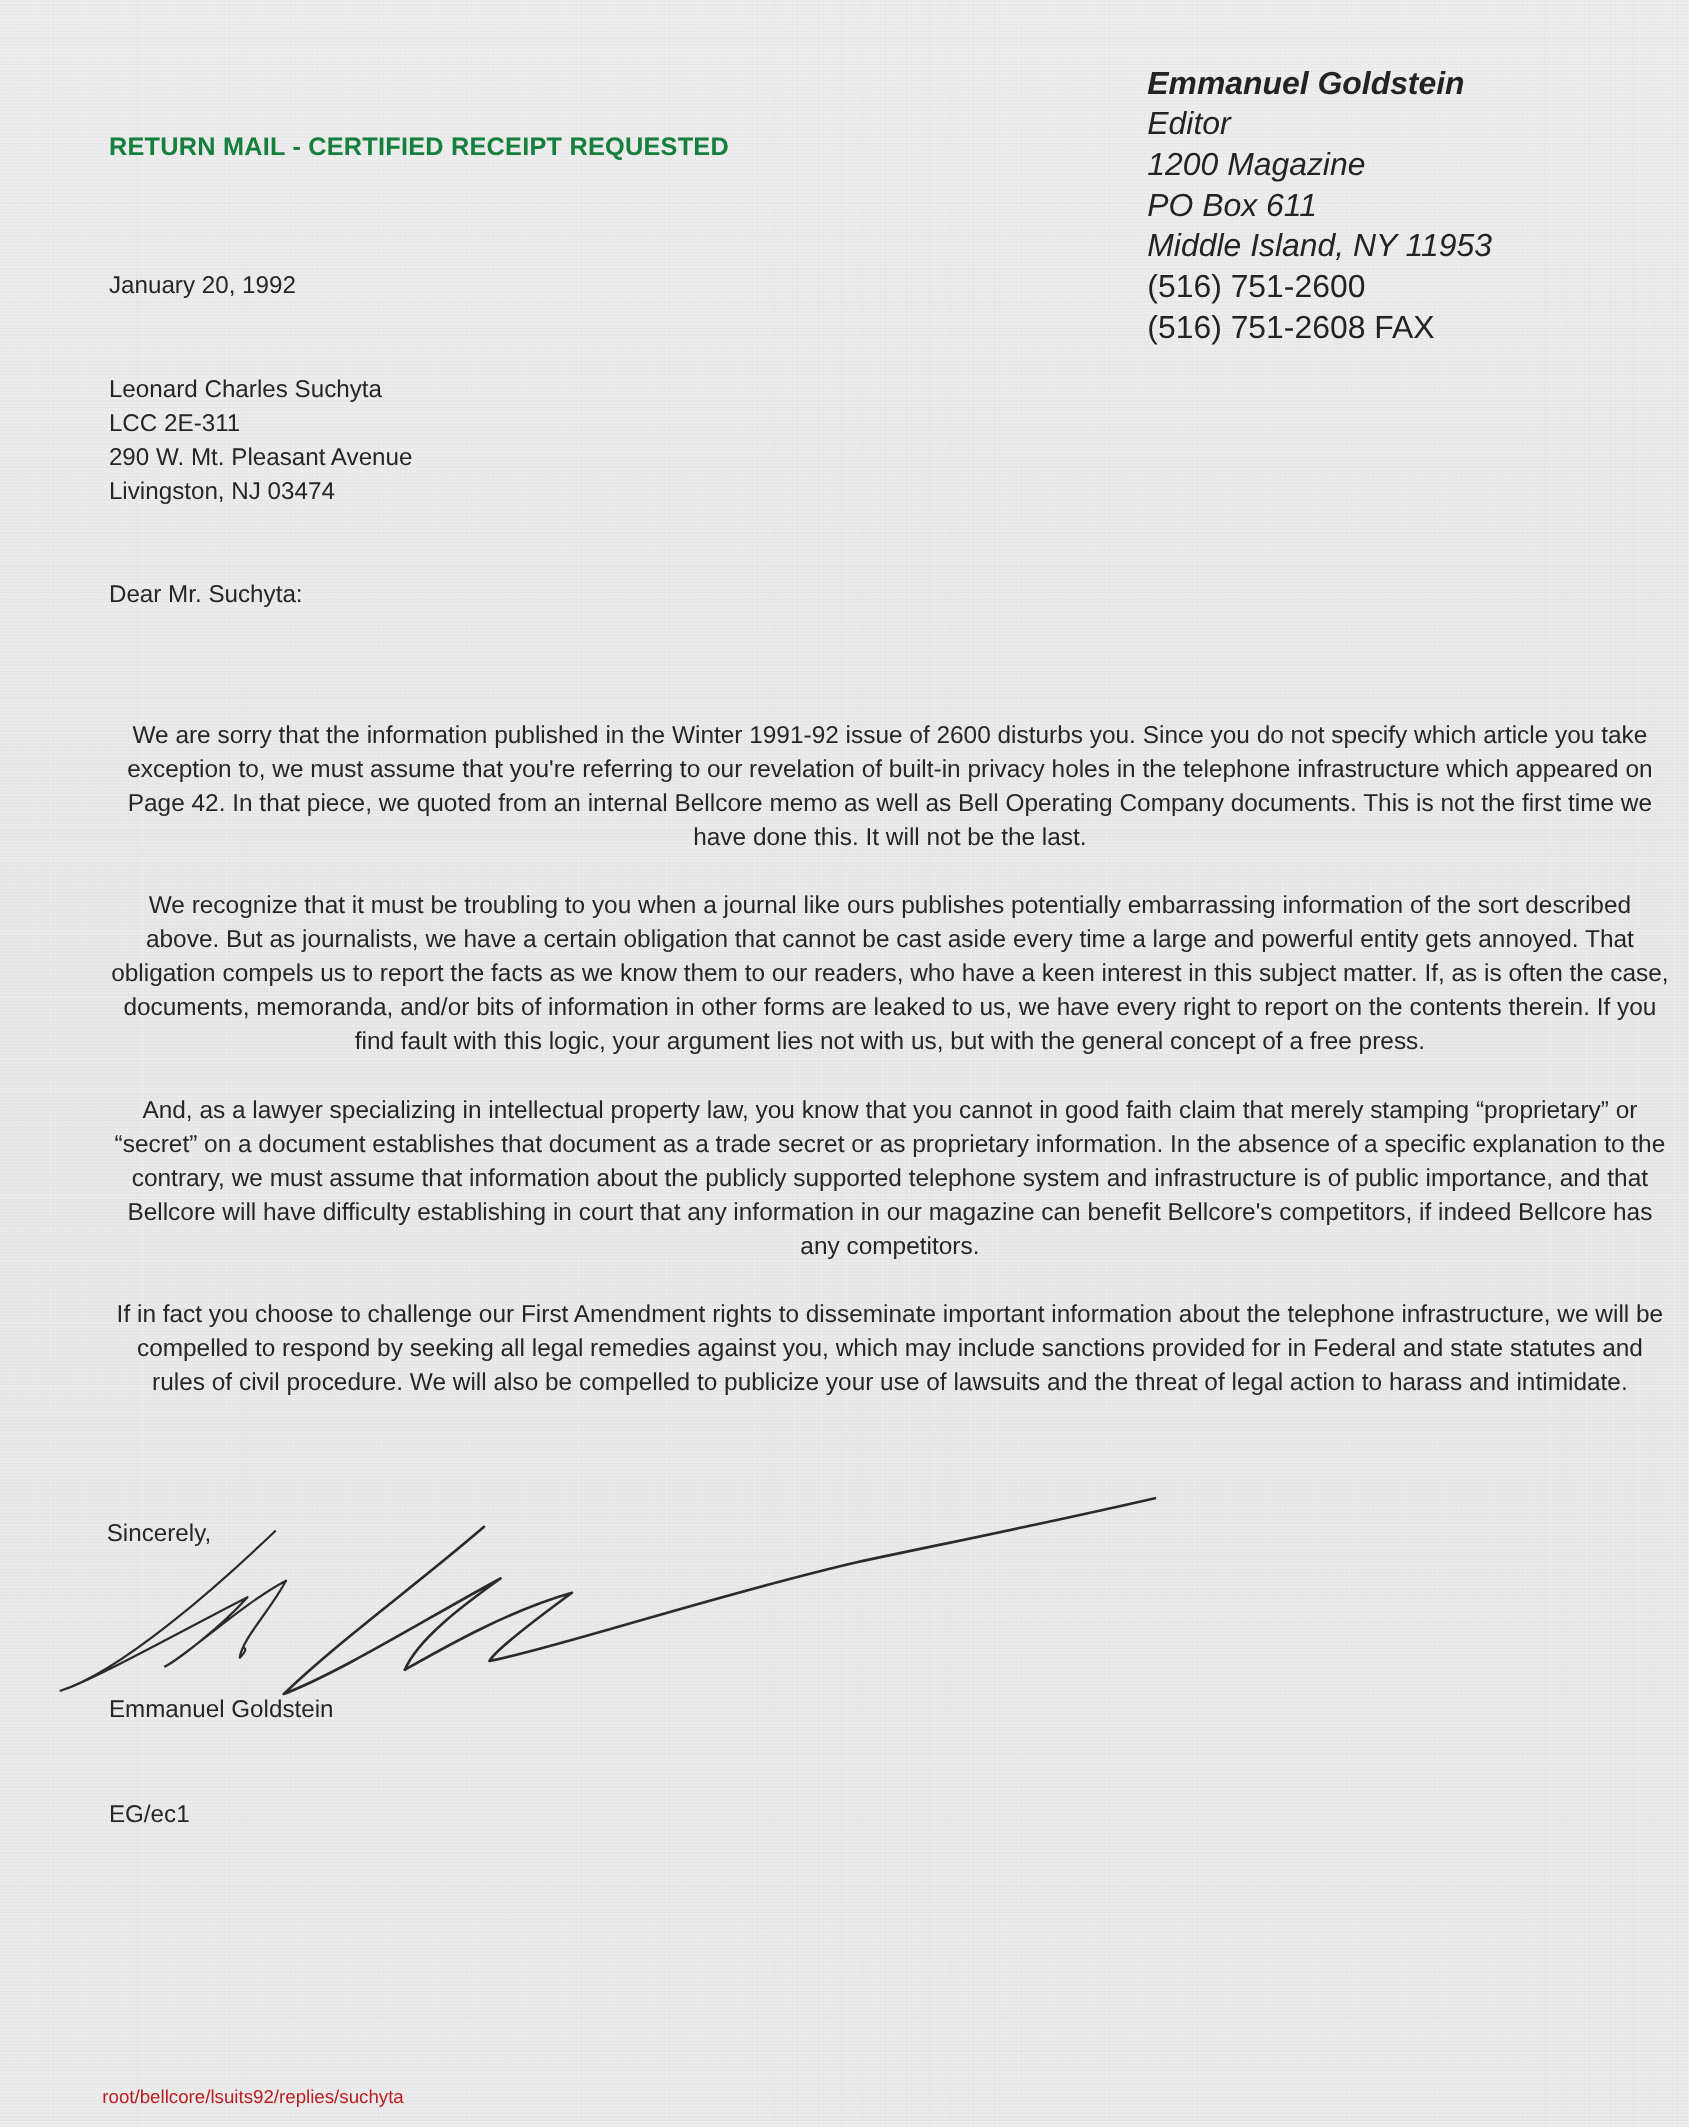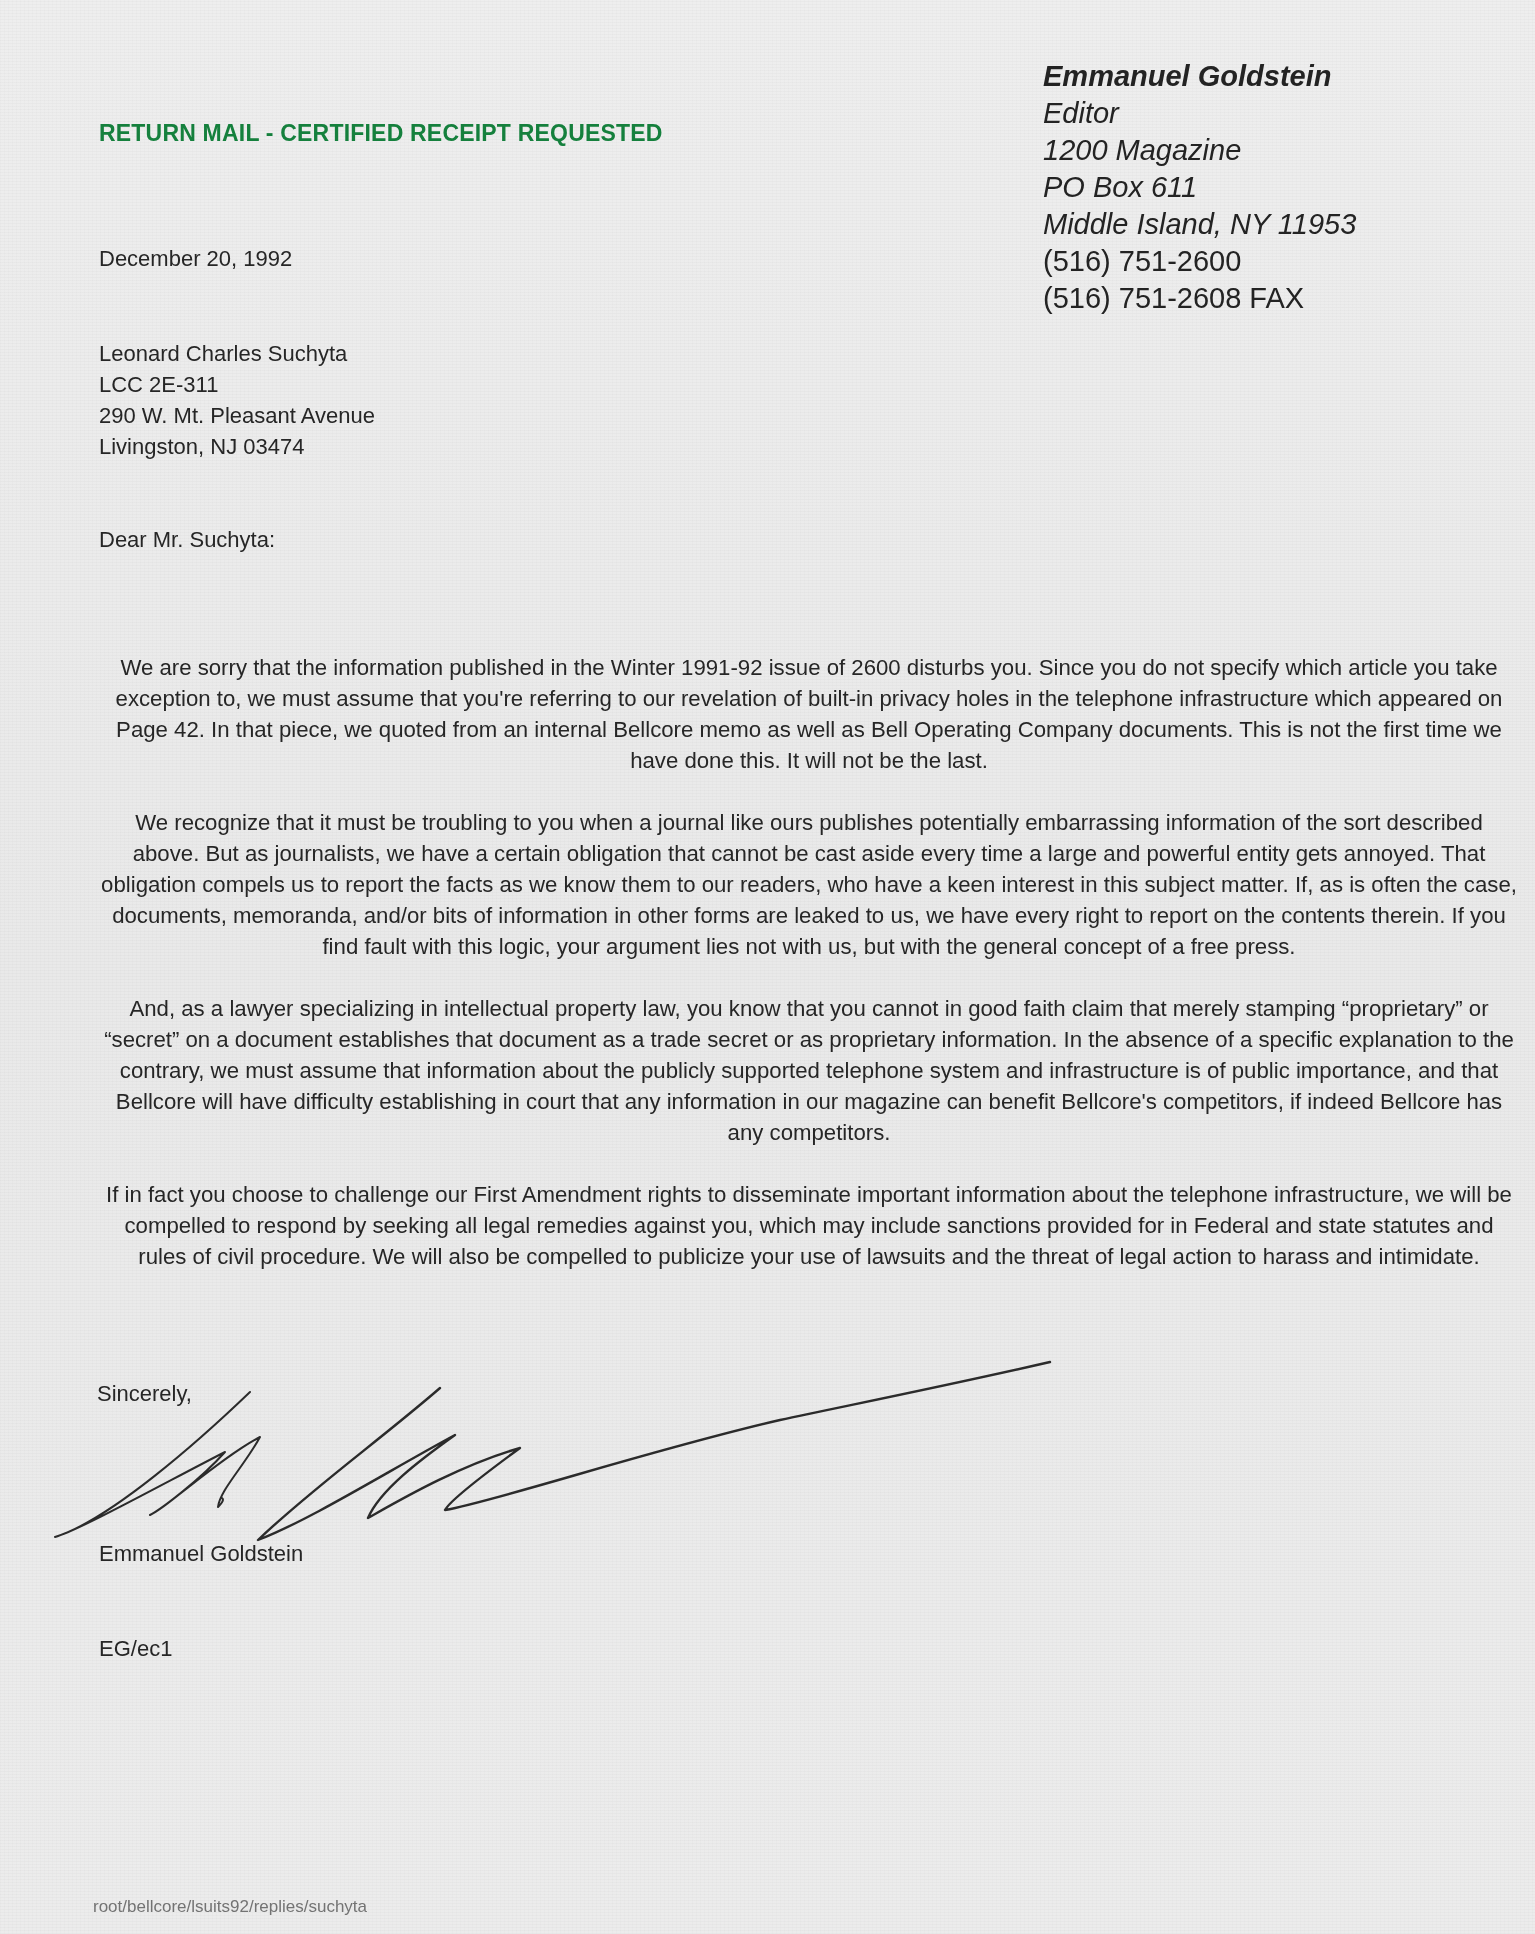--- a/index.html
+++ b/index.html
@@ -83,21 +83,21 @@
     }
     .initials {
       left: 99px;
       top: 1636px;
       font-size: 22px;
     }
     .file-path {
       left: 93px;
       top: 1897px;
       font-size: 17px;
-      color: #737373;
+      color: #b91c1c;
     }
     .signature {
       left: 50px;
       top: 1340px;
       width: 1250px;
       height: 220px;
     }
   </style>
 </head>
 <body>
@@ -109,21 +109,21 @@
   <div>Editor</div>
   <div>1200 Magazine</div>
   <div>PO Box 611</div>
   <div>Middle Island, NY 11953</div>
   <div class="phone">(516) 751-2600</div>
   <div class="phone">(516) 751-2608 FAX</div>
 </div>
 
 <div class="abs return-mail">RETURN MAIL - CERTIFIED RECEIPT REQUESTED</div>
 
-<div class="abs date">December 20, 1992</div>
+<div class="abs date">January 20, 1992</div>
 
 <div class="abs recipient">
   <div>Leonard Charles Suchyta</div>
   <div>LCC 2E-311</div>
   <div>290 W. Mt. Pleasant Avenue</div>
   <div>Livingston, NJ 03474</div>
 </div>
 
 <div class="abs salutation">Dear Mr. Suchyta:</div>
 

